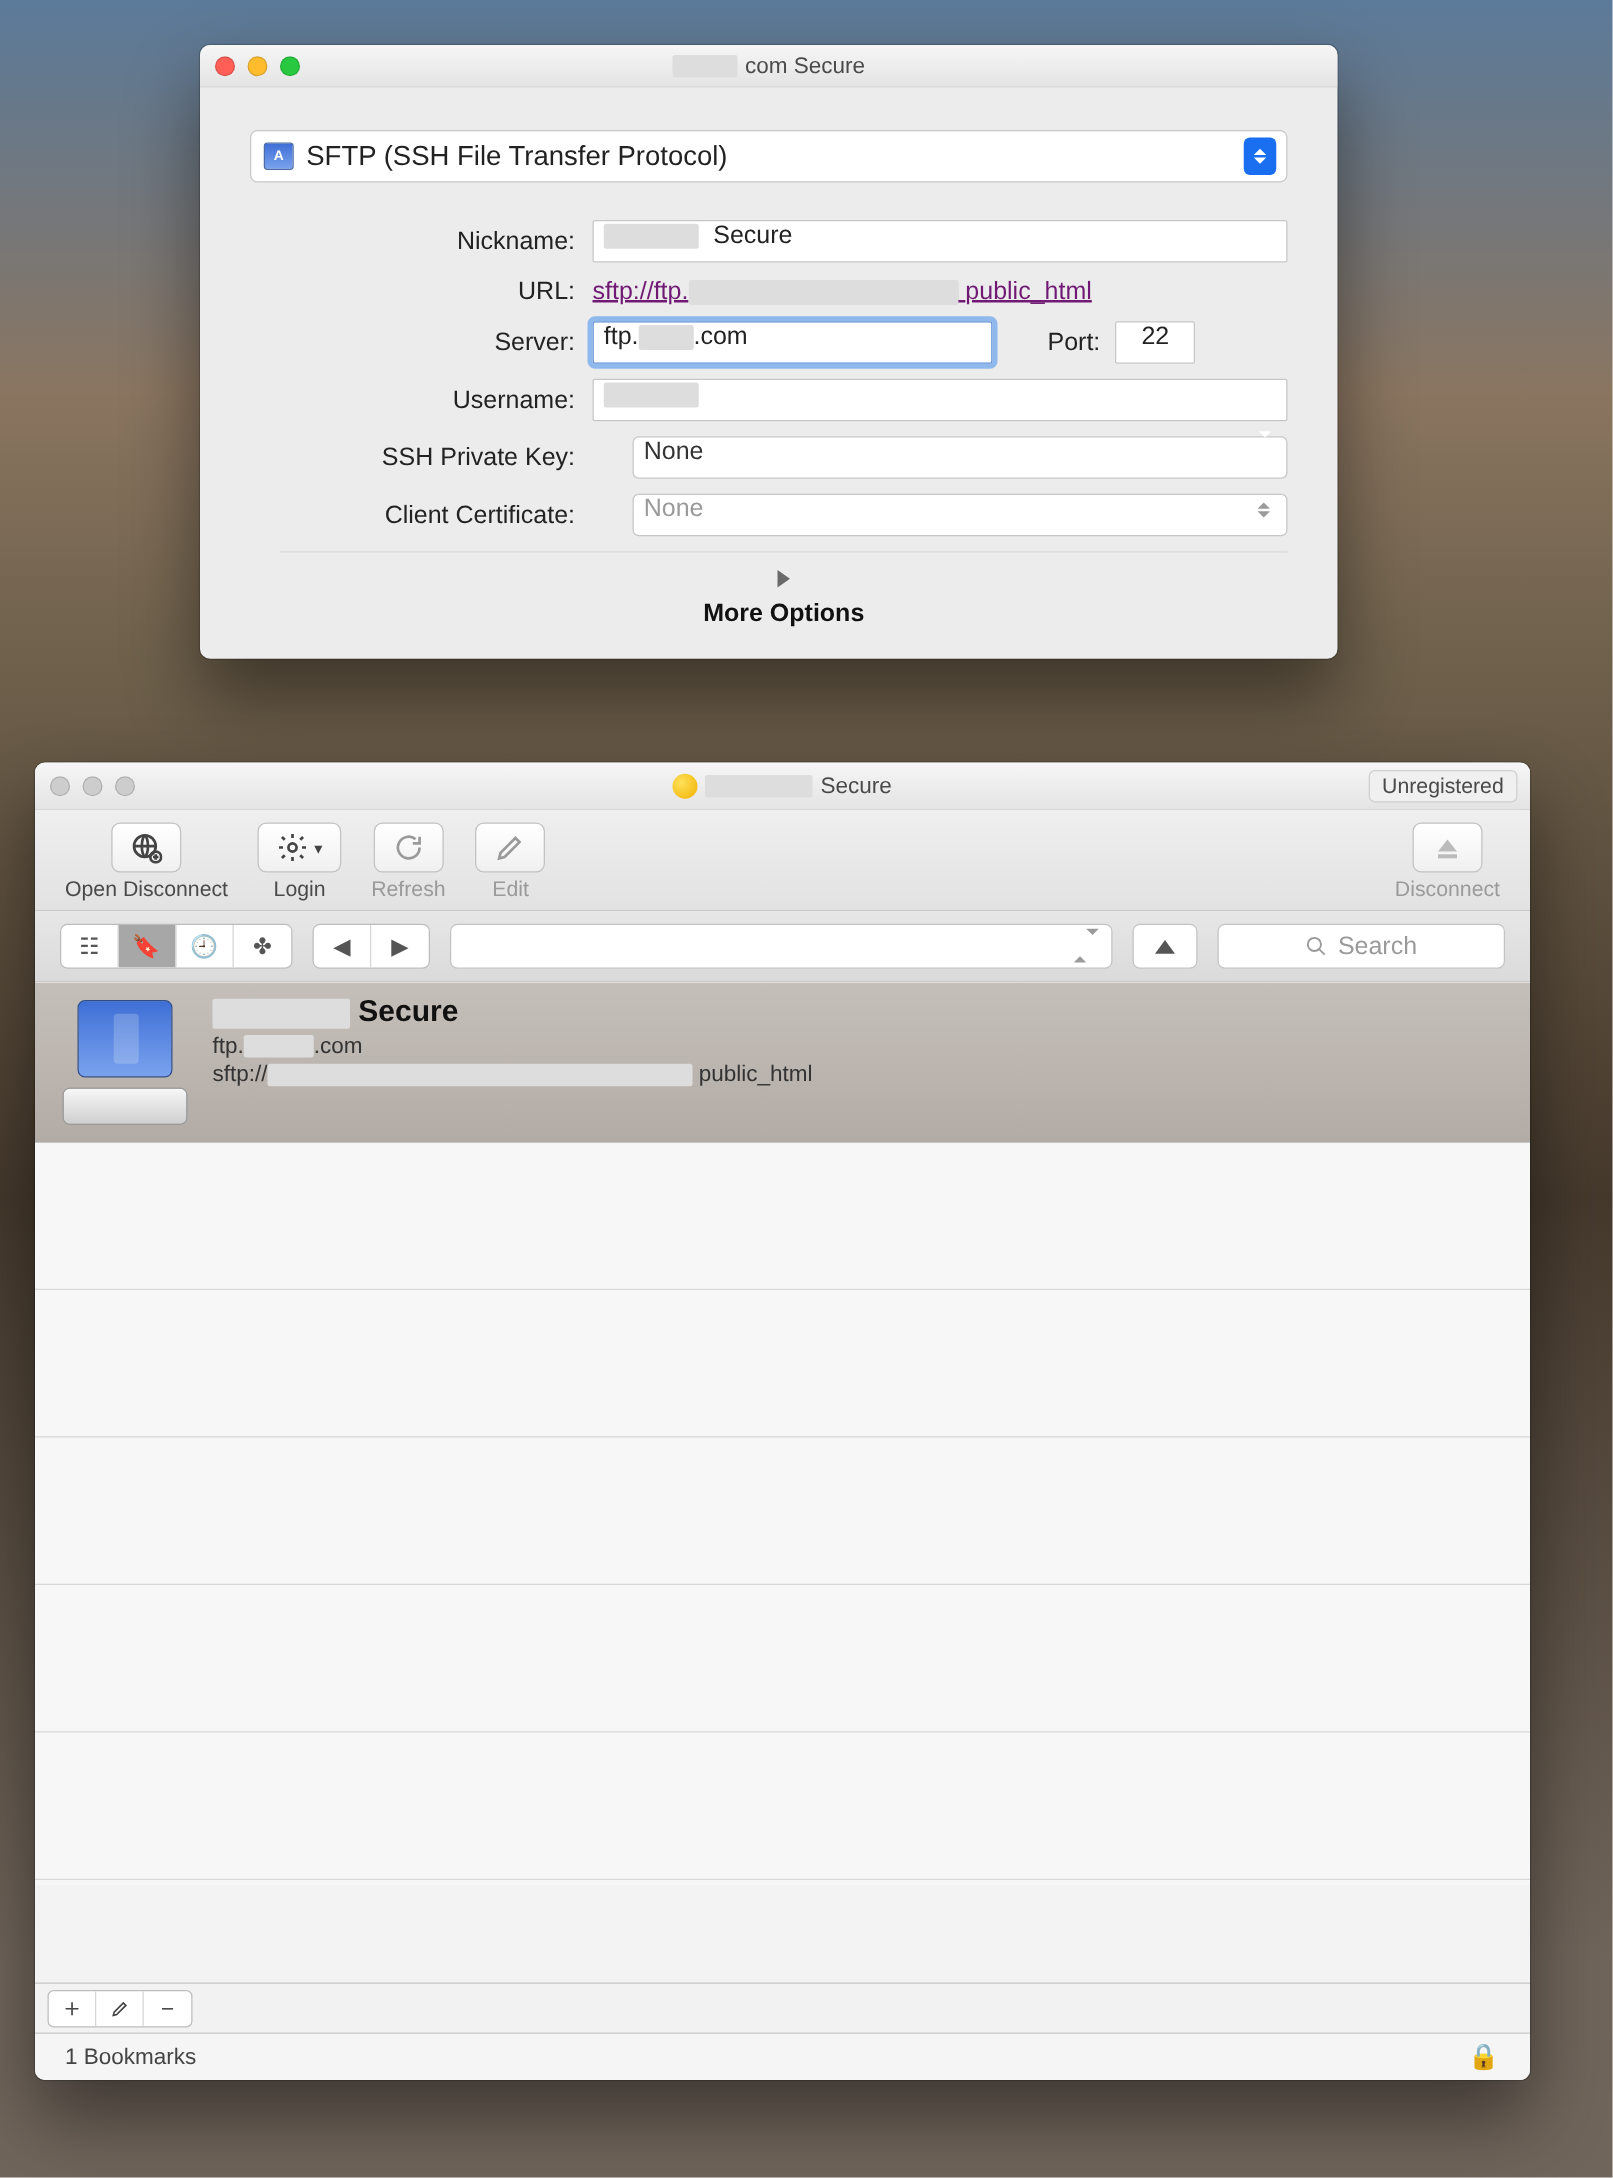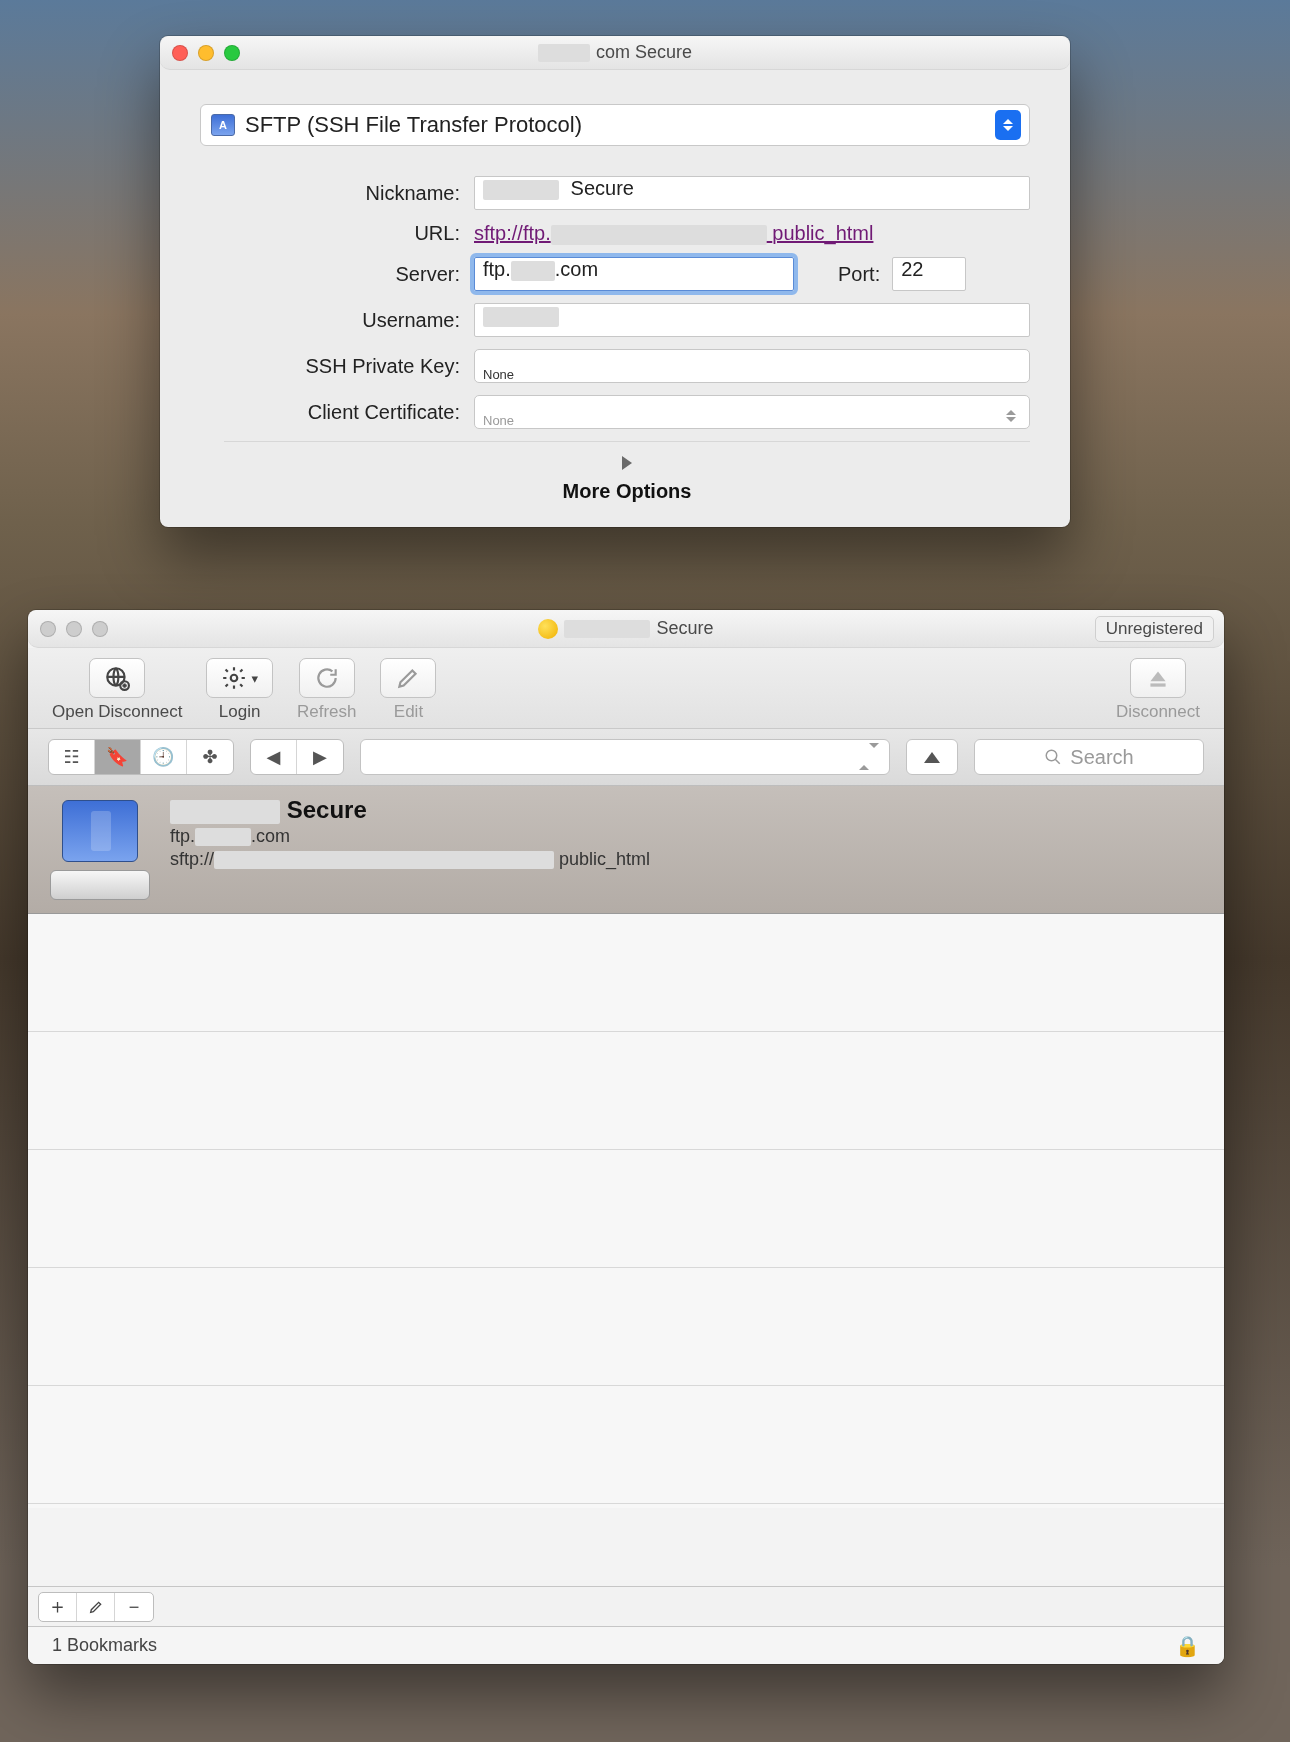--- a/index.html
+++ b/index.html
@@ -19,21 +19,20 @@
   overflow: hidden;
 }
 .titlebar {
   height: 34px;
   display: flex;
   align-items: center;
   padding: 0 12px;
   border-bottom: 1px solid #d7d7d7;
   background: linear-gradient(#f6f6f6,#e4e4e4);
   position: relative;
-  border-radius: 10px;
 }
 .traffic { display: flex; gap: 10px; }
 .tl { width: 16px; height: 16px; border-radius: 50%; border: 1px solid rgba(0,0,0,.15); }
 .tl.red { background:#ff5f57; } .tl.yel { background:#ffbd2e; } .tl.grn { background:#28c940; }
 .tl.dim { background:#cdcdcd; }
 .title-center {
   position: absolute; left:0; right:0; text-align:center;
   font-size: 18px; color:#4a4a4a;
   pointer-events:none;
   display:flex; justify-content:center; align-items:center; gap:6px;
@@ -65,21 +64,21 @@
 .row label { width:250px; text-align:right; padding-right:14px; font-size:20px; color:#222; }
 .txt {
   height:34px; background:#fff; border:1px solid #c7c7c7; border-radius:2px;
   font-size:20px; padding:0 8px; color:#222;
 }
 .txt.wide { flex:1; }
 .txt.focus { outline:4px solid #8fb8ec; border-color:#5a8bd6; }
 .urlval { font-size:20px; color:#701a75; text-decoration: underline; }
 .sel {
   flex:1; height:34px; background:#fff; border:1px solid #c7c7c7; border-radius:5px;
-  display:flex; align-items:flex-end; padding:0 8px; font-size:13px; color:#333;
+  display:flex; align-items:flex-start; padding:0 8px; font-size:20px; color:#333;margin-left:32px;
 }
 .sel .blue-cap{width:24px;height:26px;margin-left:auto;}
 .sel.disabled { color:#9a9a9a; }
 .sel .grey-cap{width:20px;height:24px;margin-left:auto;display:flex;flex-direction:column;align-items:center;justify-content:center;gap:2px;}
 .grey-cap::before,.grey-cap::after{content:"";width:0;height:0;border-left:5px solid transparent;border-right:5px solid transparent;}
 .grey-cap::before{border-bottom:5px solid #9a9a9a;} .grey-cap::after{border-top:5px solid #9a9a9a;}
 .chk { width:20px;height:20px;border:1px solid #bcbcbc;border-radius:4px;background:#fff;margin-right:10px; }
 .more { display:flex;align-items:center;gap:10px;font-size:20px;font-weight:600;color:#111;padding:14px 0 4px;border-top:1px solid #d7d7d7;margin-top:10px;flex-direction:column; }
 .more .tri{width:0;height:0;border-top:7px solid transparent;border-bottom:7px solid transparent;border-left:10px solid #6a6a6a;}
 
@@ -184,21 +183,21 @@
           <span>sftp://ftp.</span><span class="redact" style="width:216px"></span>&nbsp;<span>public_html</span>
         </span>
       </div>
 
       <div class="row">
         <label>Server:</label>
         <div class="txt focus" style="width:320px">
           <span>ftp.</span><span class="redact" style="width:44px"></span><span>.com</span>
         </div>
         <label style="width:auto;padding:0 12px 0 44px">Port:</label>
-        <div class="txt" style="width:74px;text-align:left">22</div>
+        <div class="txt" style="width:64px;text-align:center">22</div>
       </div>
 
       <div class="row">
         <label>Username:</label>
         <div class="txt wide">
           <span class="redact" style="width:76px"></span>
         </div>
       </div>
 
 

